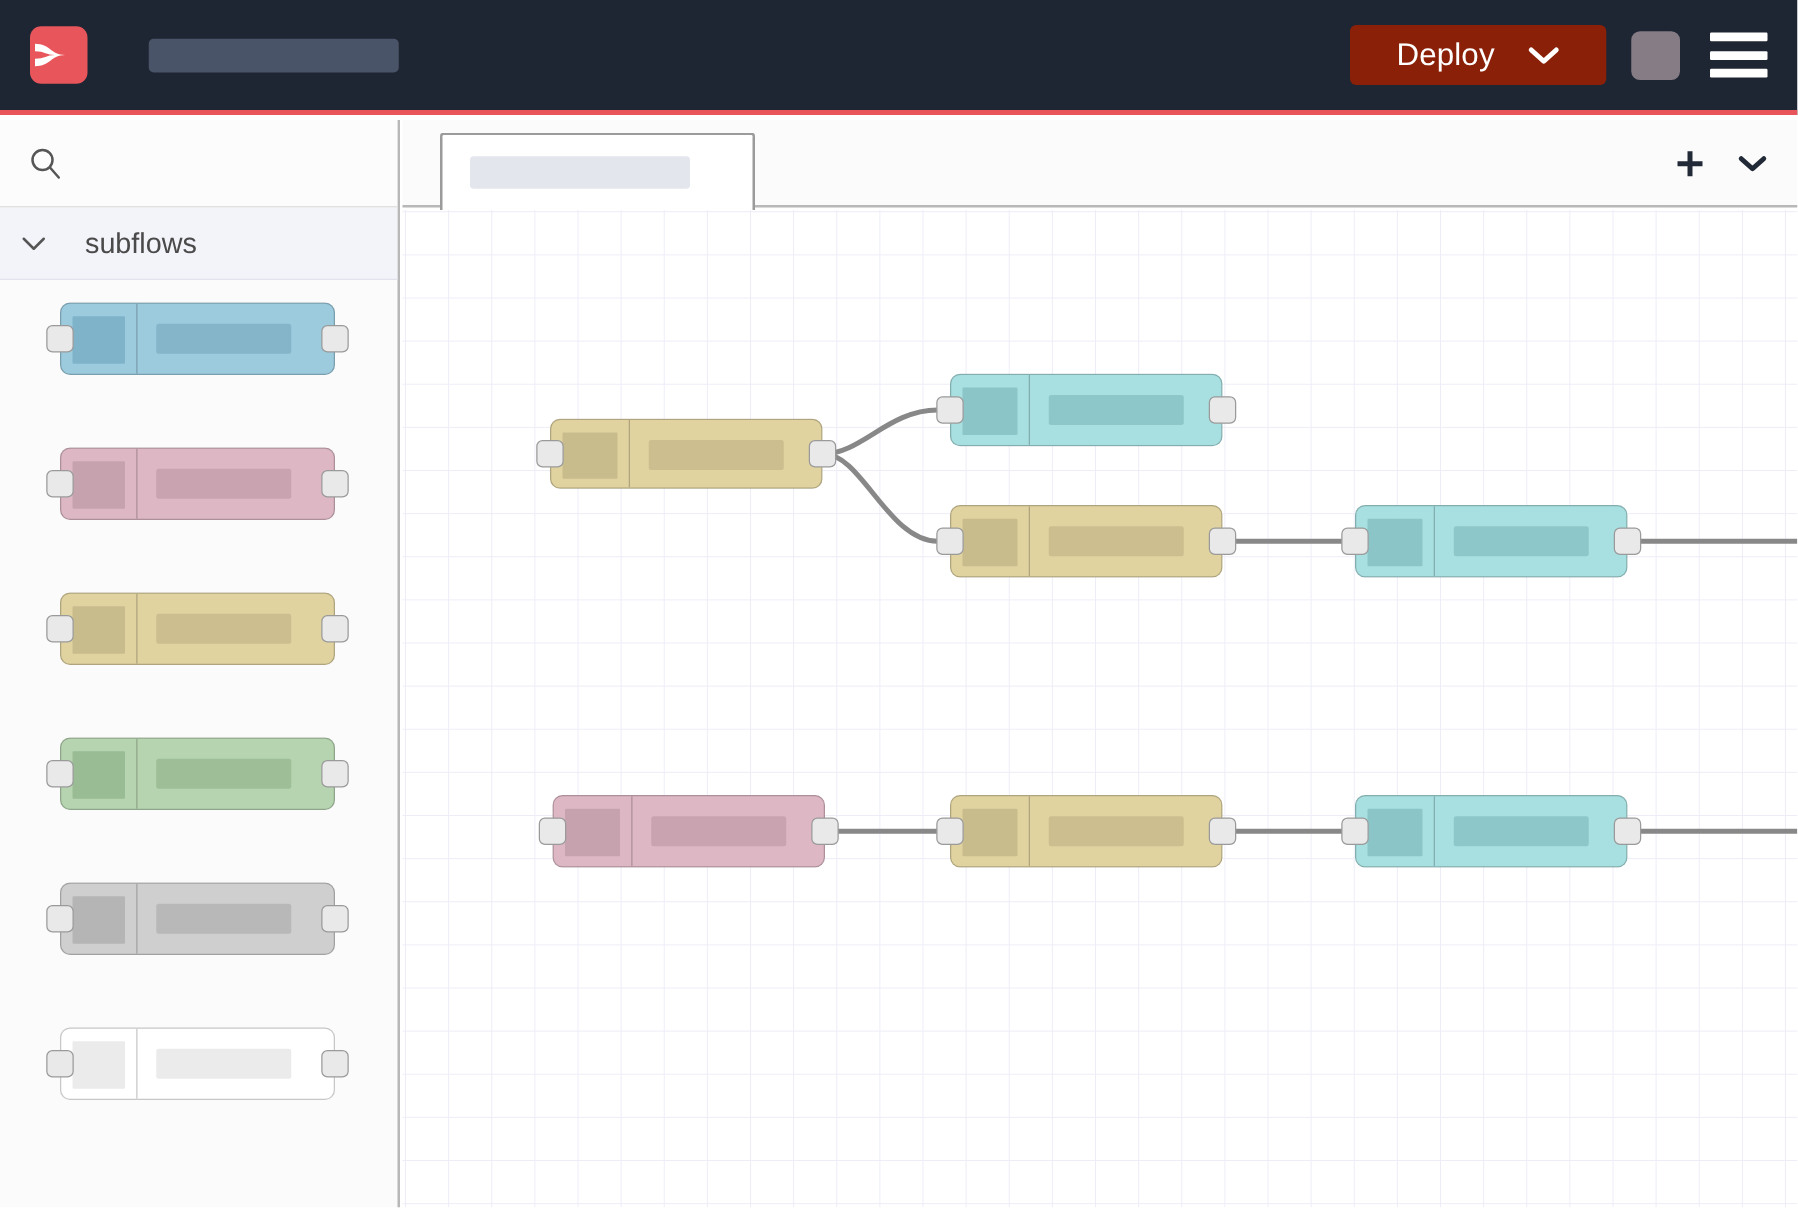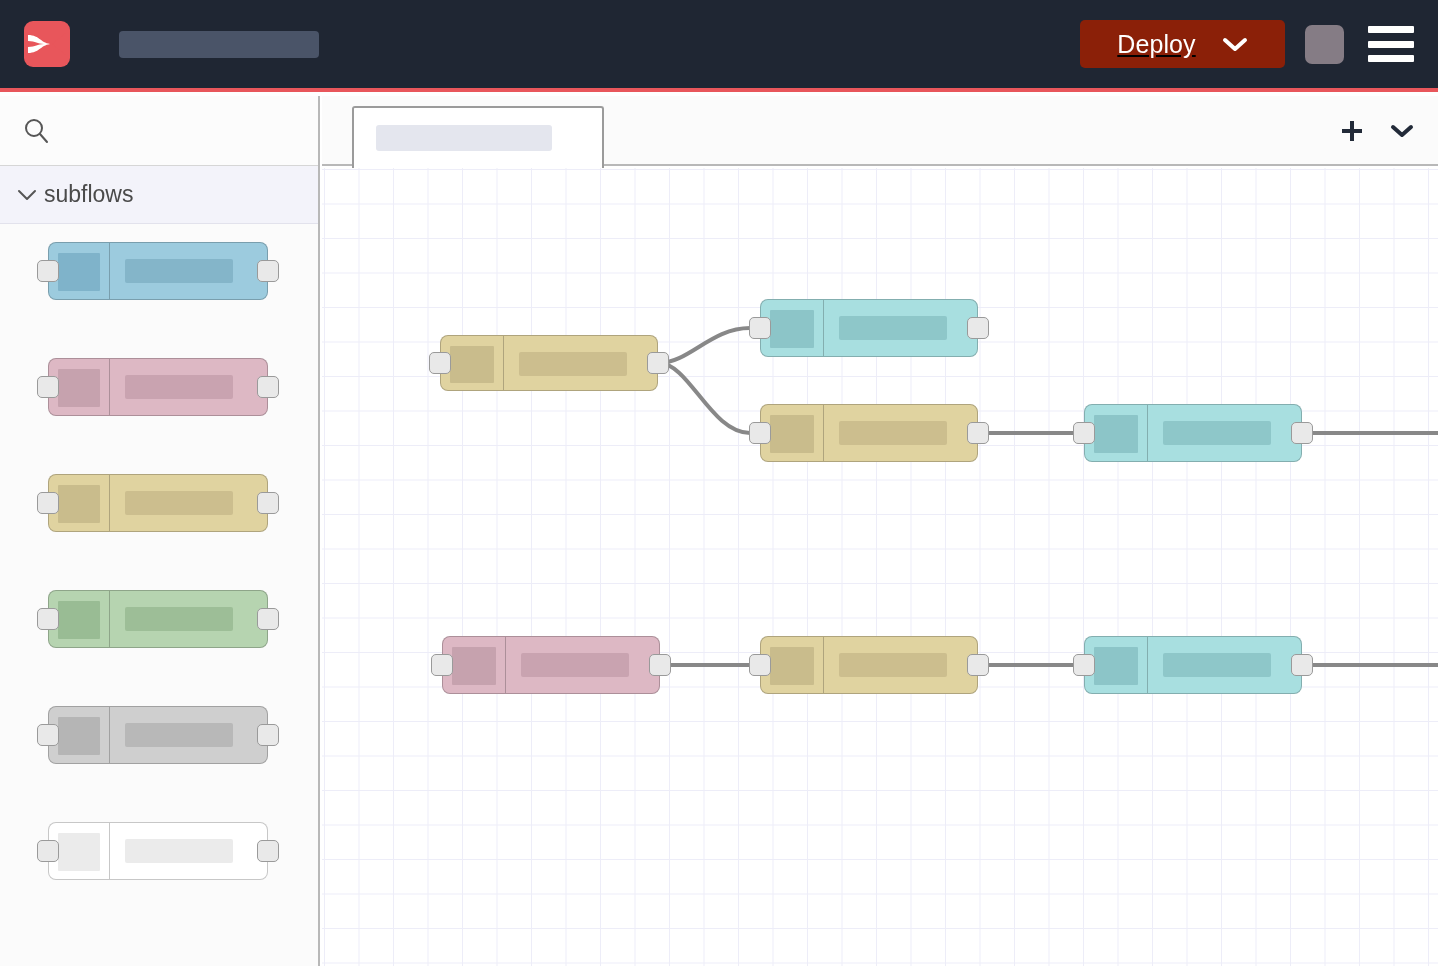--- a/index.html
+++ b/index.html
@@ -11,21 +11,21 @@
     font-family: "Liberation Sans", sans-serif;
     background: #ffffff;
   }
   #app { position: relative; width: 1438px; height: 966px; overflow: hidden; }
 
   
   #header {
     position: absolute; left: 0; top: 0; width: 1438px; height: 92px;
     background: #1F2633;
     border-bottom: 4px solid #E8565B;
-    display: flex; align-items: center; text-decoration: underline;
+    display: flex; align-items: center;
   }
   #logo {
     width: 46px; height: 46px; margin-left: 24px;
     background: #E8565B; border-radius: 9px;
     position: relative; overflow: hidden; flex: 0 0 auto;
   }
   #logo svg { display: block; }
   #title-redact {
     margin-left: 49px; width: 200px; height: 27px;
     background: #4A5468; border-radius: 4px;
@@ -63,21 +63,21 @@
     background: #FCFCFC;
   }
   #palette-search svg { display: block; }
   #cat-header {
     height: 58px; background: #F3F3FA;
     border-bottom: 1px solid #E2E2EC;
     display: flex; align-items: center; padding-left: 14px; cursor: pointer;
   }
   #cat-header .cchev { width: 26px; display: flex; justify-content: center; }
   #cat-header .clabel {
-    margin-left: 4px; font-size: 23px; color: #4A4A4A; font-weight: 400;
+    margin-left: 28px; font-size: 23px; color: #4A4A4A; font-weight: 400;
   }
   #palette-list { padding-top: 18px; }
   .pnode-wrap { margin-bottom: 58px; }
 
   
   .node-body {
     position: absolute; left: 0; top: 0; width: 100%; height: 100%;
     border-radius: 8px; border: 1px solid rgba(0,0,0,.22);
     overflow: hidden;
   }

